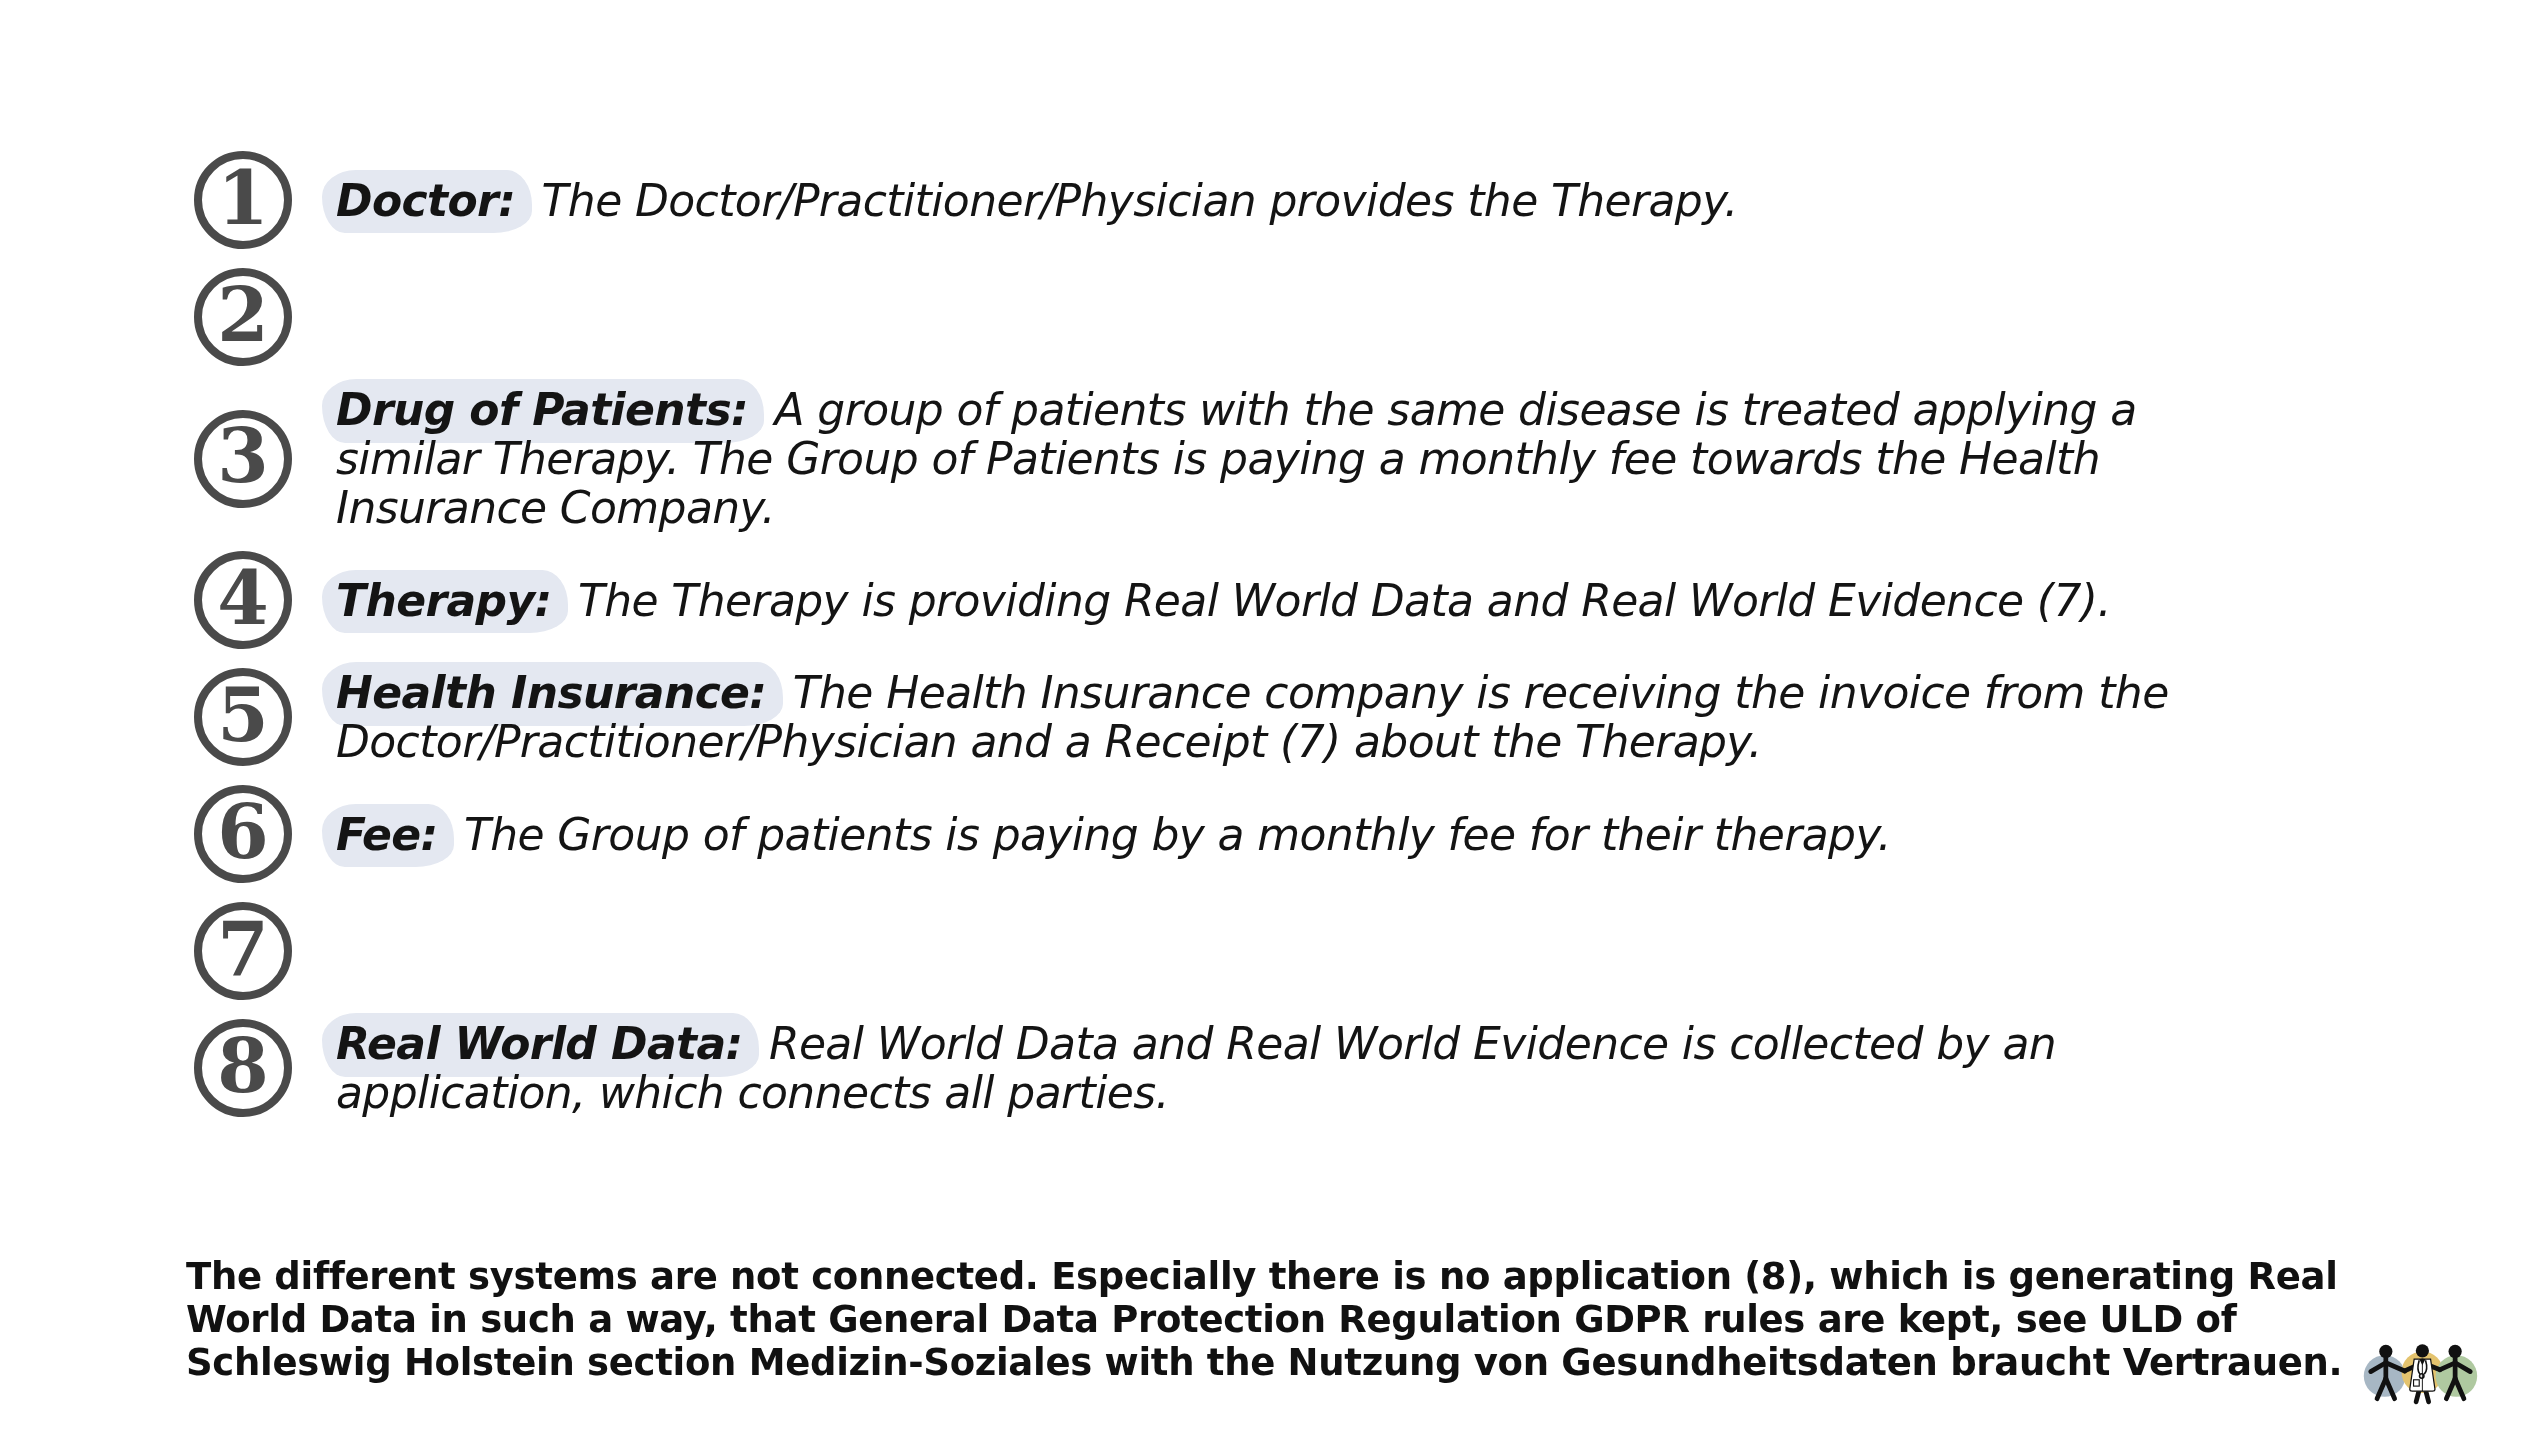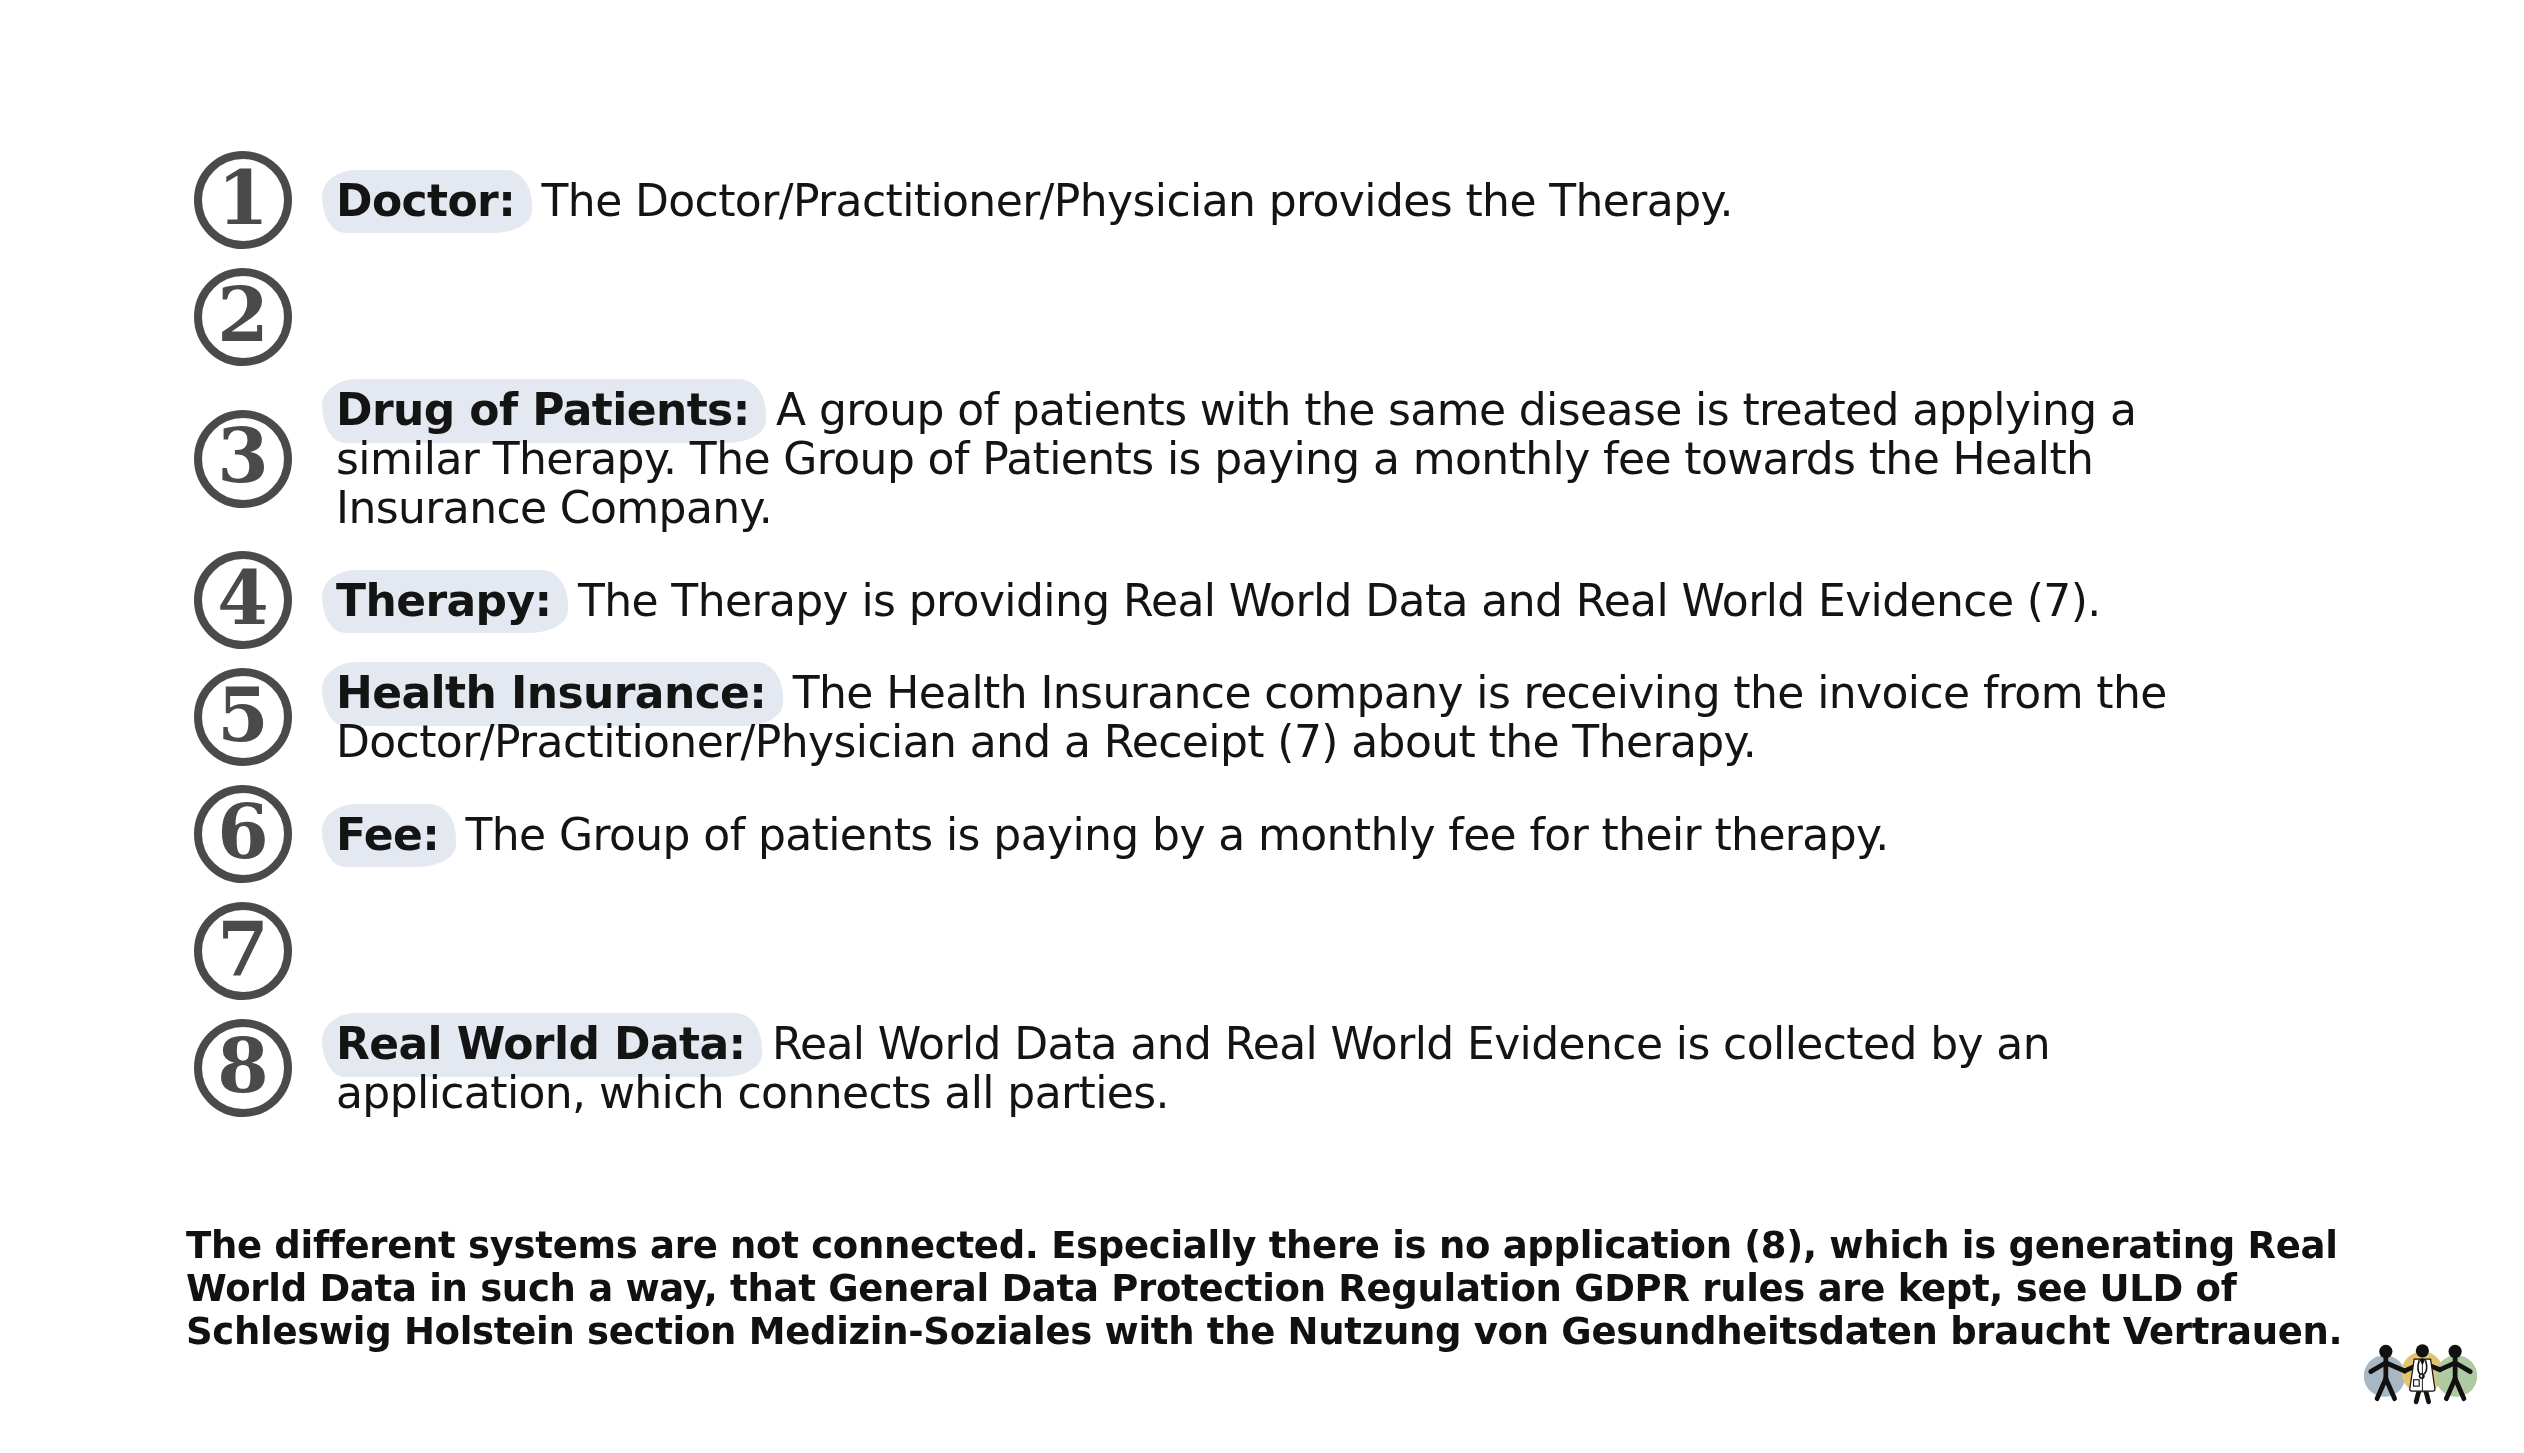--- a/index.html
+++ b/index.html
@@ -45,39 +45,40 @@
     color: var(--circle, #4a4a4a);
     padding-bottom: 5px;
   }
 
   .text {
     margin: 0;
     font-size: 44px;
     line-height: 49px;
     letter-spacing: -0.6px;
     max-width: 2120px;
+    font-style: italic;
   }
 
   .label {
     font-weight: bold;
     background: var(--highlight, #e4e8f1);
     border-radius: 37px 28px 42px 25px / 29px 38px 24px 40px;
     padding: 5px 16.4px 7.6px 14px;
     margin-left: -14px;
     margin-right: 10px;
     -webkit-box-decoration-break: clone;
     box-decoration-break: clone;
   }
 
   .body-text { white-space: pre-line; }
 
   .footer {
     position: absolute;
     left: 186px;
-    top: 1224px;
+    top: 1255px;
     width: 2332px;
     margin: 0;
     font-weight: bold;
     font-size: 37px;
     line-height: 43px;
     letter-spacing: -0.3px;
     white-space: pre-line;
     color: #111111;
   }
 

